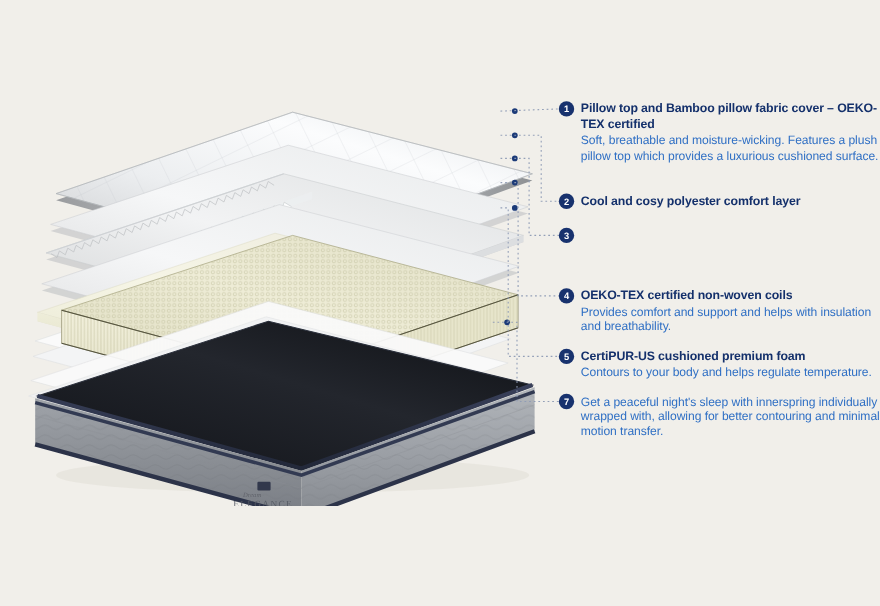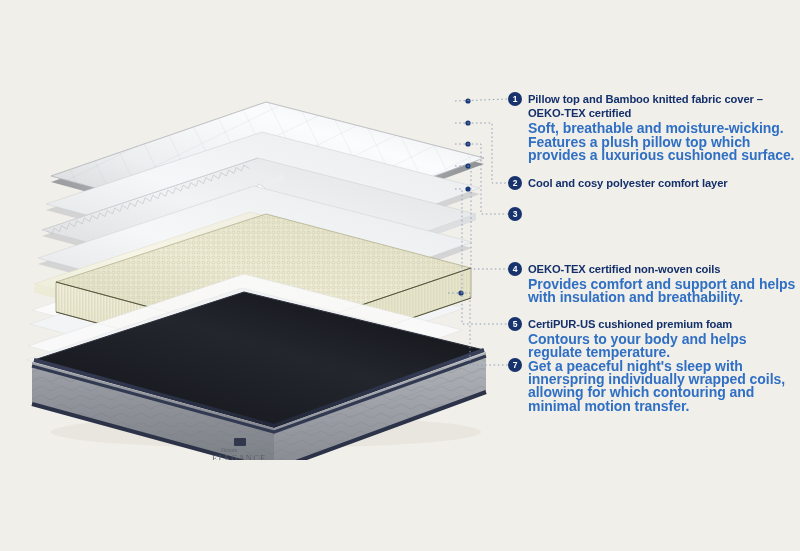--- a/index.html
+++ b/index.html
@@ -33,22 +33,22 @@
   .ctitle{
     color:#14306b;
     font-size:11.2px;
     font-weight:bold;
     line-height:14.4px;
     letter-spacing:-0.1px;
     margin:0;
   }
   .cdesc{
     color:#2f6fc4;
-    font-size:14px;
-    font-weight:bold;
+    font-size:11px;
+    font-weight:normal;
     line-height:13.4px;
     letter-spacing:-0.05px;
     margin:1.5px 0 0 0;
   }
 </style>
 </head>
 <body>
 
 <div id="stage">
 
@@ -253,21 +253,21 @@
       <path d="M455 189 L462 189 L462 324 L508 324"></path>
       <path d="M448 293 L470 293 L470 365 L508 365"></path>
     </g>
   </svg>
 
   <div id="callouts">
 
     <div class="callout" style="top:92px;">
       <div class="badge">1</div>
       <div class="ctext">
-        <p class="ctitle">Pillow top and Bamboo knitted fabric cover – OEKO-TEX certified</p>
+        <p class="ctitle">Pillow top and Bamboo pillow fabric cover – OEKO-TEX certified</p>
         <p class="cdesc">Soft, breathable and moisture-wicking. Features a plush pillow top which provides a luxurious cushioned surface.</p>
       </div>
     </div>
 
     <div class="callout" style="top:176px;">
       <div class="badge">2</div>
       <div class="ctext">
         <p class="ctitle">Cool and cosy polyester comfort layer</p>
       </div>
     </div>
@@ -290,18 +290,18 @@
       <div class="badge">5</div>
       <div class="ctext">
         <p class="ctitle">CertiPUR-US cushioned premium foam</p>
         <p class="cdesc">Contours to your body and helps regulate temperature.</p>
       </div>
     </div>
 
     <div class="callout" style="top:358px;">
       <div class="badge">7</div>
       <div class="ctext">
-        <p class="cdesc">Get a peaceful night's sleep with innerspring individually wrapped coils, allowing for which contouring and minimal motion transfer.</p>
+        <p class="cdesc">Get a peaceful night's sleep with innerspring individually wrapped with, allowing for better contouring and minimal motion transfer.</p>
       </div>
     </div>
 
   </div>
 </div>
 
 </body></html>

